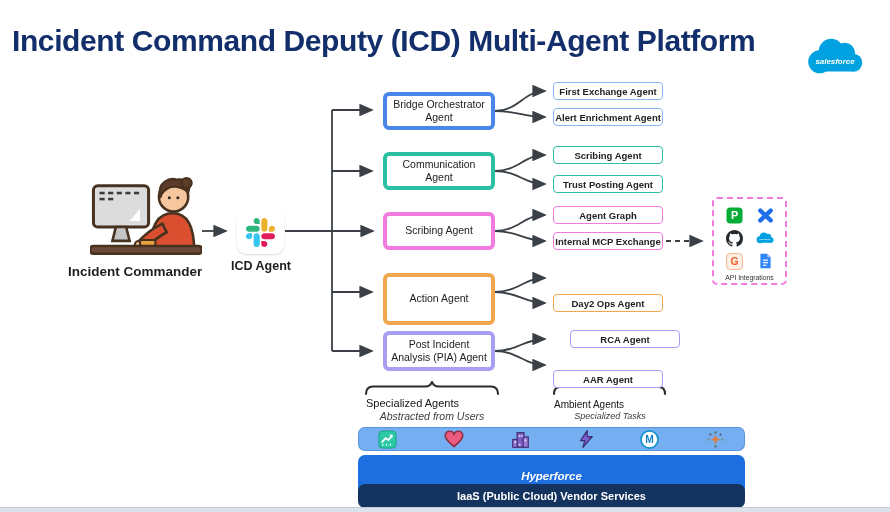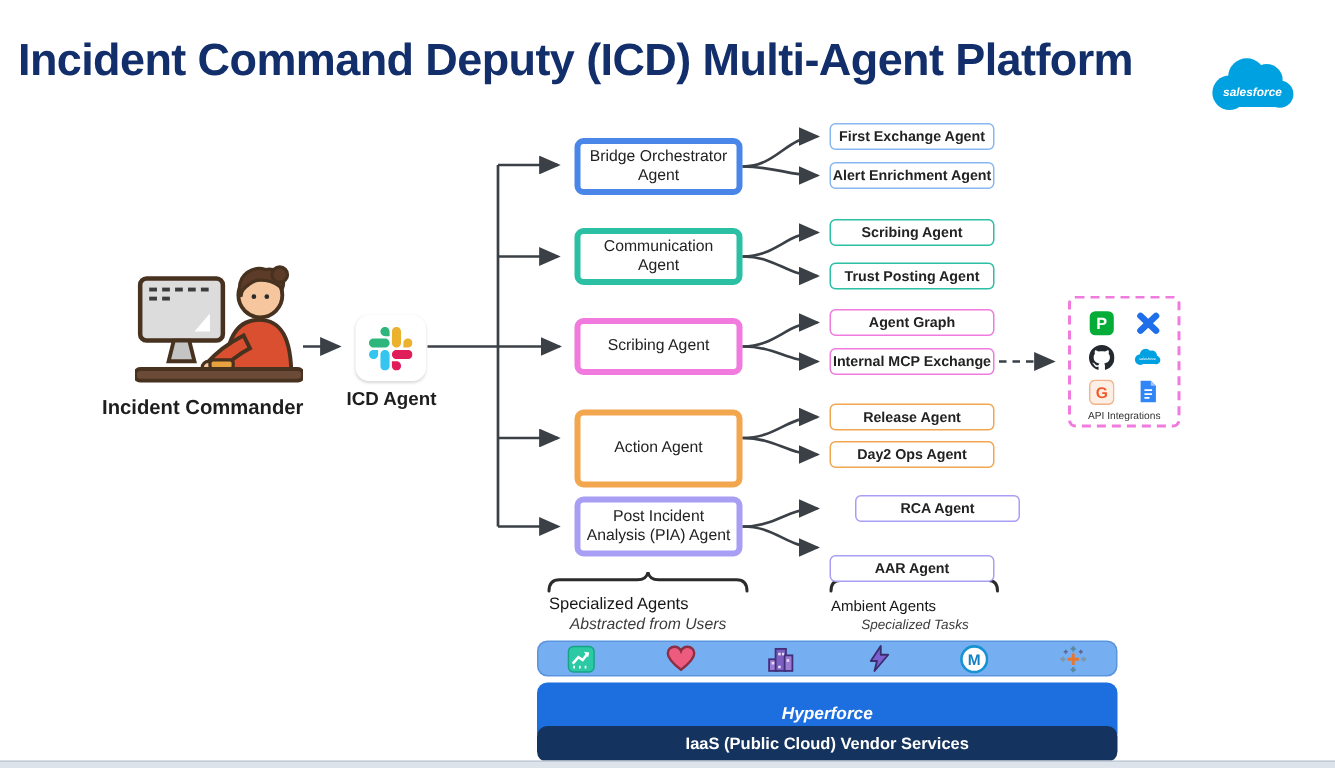--- a/index.html
+++ b/index.html
@@ -134,21 +134,20 @@
   <div class="abs agent-box" style="top: 212px; height: 38px; border-color: rgb(240, 122, 222);">Scribing Agent</div>
   <div class="abs agent-box" style="top: 273px; height: 52px; border-color: rgb(242, 166, 78);">Action Agent</div>
   <div class="abs agent-box" style="top: 331px; height: 40px; border-color: rgb(168, 159, 245);">Post Incident Analysis (PIA) Agent</div>
 
   <div class="abs sub-box" style="top: 82px; border-color: rgb(138, 182, 242);">First Exchange Agent</div>
   <div class="abs sub-box" style="top: 108px; border-color: rgb(138, 182, 242);">Alert Enrichment Agent</div>
   <div class="abs sub-box" style="top: 146px; border-color: rgb(43, 191, 163);">Scribing Agent</div>
   <div class="abs sub-box" style="top: 175px; border-color: rgb(43, 191, 163);">Trust Posting Agent</div>
   <div class="abs sub-box" style="top: 232px; border-color: rgb(240, 122, 222);">Internal MCP Exchange</div>
   <div class="abs sub-box" style="top: 206px; border-color: rgb(240, 122, 222);">Agent Graph</div>
-  <div class="abs sub-box" style="top: 269px; border-color: rgb(242, 166, 78);">Release Agent</div>
   <div class="abs sub-box" style="top: 294px; border-color: rgb(242, 166, 78);">Day2 Ops Agent</div>
   <div class="abs sub-box" style="top: 330px; border-color: rgb(168, 159, 245); margin-left: 17px;">RCA Agent</div>
   <div class="abs sub-box" style="top: 338px; border-color: rgb(168, 159, 245); margin-top: 32px;">AAR Agent</div>
 
   <div class="abs" id="api-box">
     <div id="api-grid">
       <span class="api-ico">
         <svg width="17" height="17" viewBox="0 0 18 18">
             <rect x="0.5" y="0.5" width="17" height="17" rx="4" fill="#06AC38"></rect>
             <text x="9" y="13.2" text-anchor="middle" font-size="11.5" font-weight="bold" fill="#fff">P</text>

